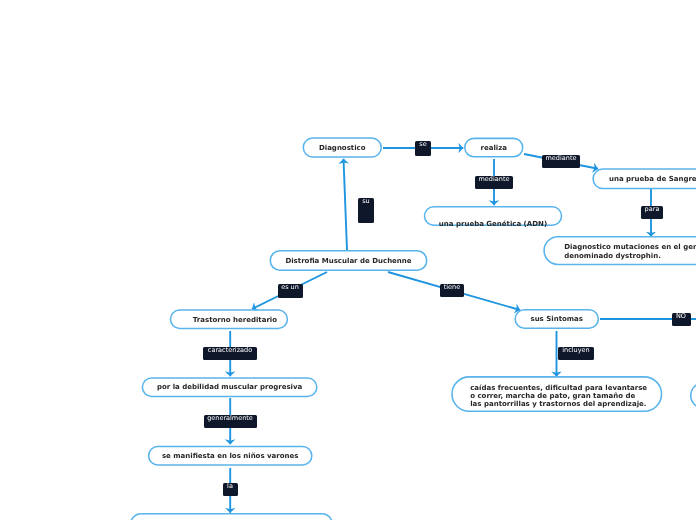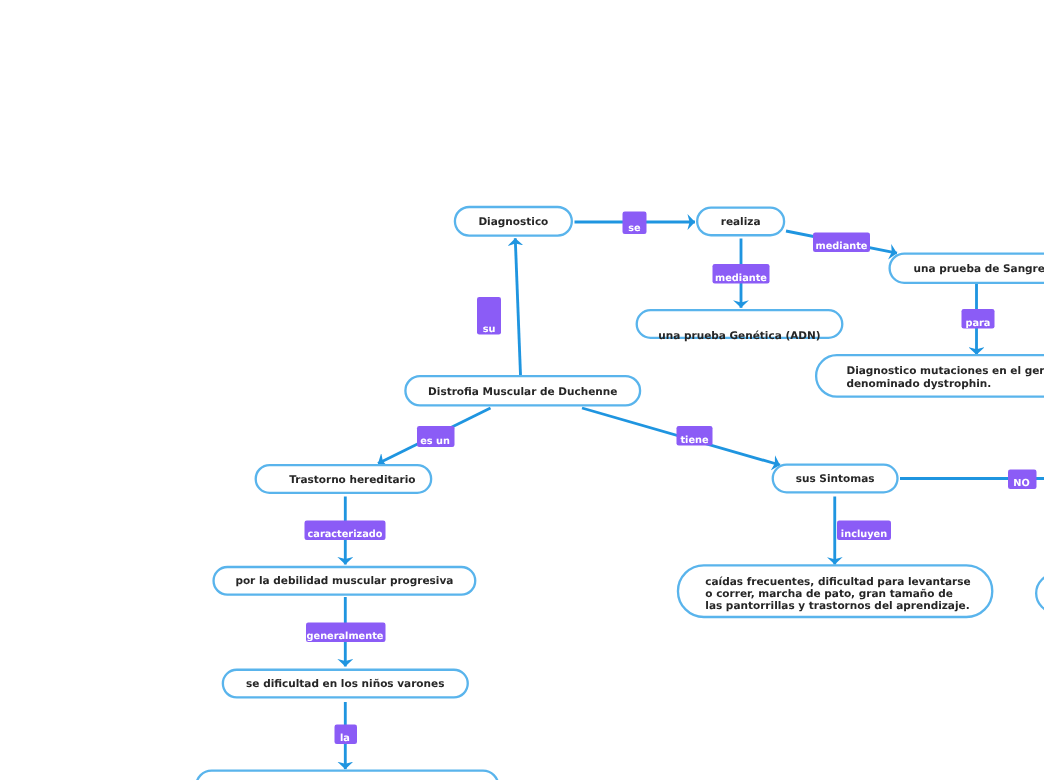--- a/index.html
+++ b/index.html
@@ -8,43 +8,43 @@
        font-family:"DejaVu Sans",sans-serif;-webkit-font-smoothing:antialiased;}
   #canvas{position:relative;width:696px;height:520px;background:#ffffff;}
   svg#diagram-svg{position:absolute;left:0;top:0;width:696px;height:520px;display:block;}
   .node-text{position:absolute;box-sizing:border-box;display:flex;align-items:center;
         justify-content:center;text-align:left;color:#262626;font-weight:bold;font-size:7px;
         line-height:9.6px;white-space:nowrap;pointer-events:none;}
   .node-text > span{display:block;padding-top:2px;}
   .node-text .ln{display:block;}
   .node-text.left{justify-content:flex-start;text-align:left;line-height:8.2px;}
   .node-text.left > span{padding-top:1px;}
-  .elbl{position:absolute;box-sizing:border-box;background:#8b5cf6;color:#ffffff;border-radius:1.5px;
-        display:flex;align-items:flex-end;justify-content:center;font-size:6.5px;
-        line-height:6.5px;white-space:nowrap;font-weight:bold;}
+  .elbl{position:absolute;box-sizing:border-box;background:#0f172a;color:#ffffff;border-radius:1.5px;
+        display:flex;align-items:flex-start;justify-content:center;font-size:6.5px;
+        line-height:6.5px;white-space:nowrap;}
   #t-diagnostico{left:302.5px;top:137.2px;width:79.5px;height:20.6px;}
   #t-realiza{left:464px;top:137.6px;width:59.5px;height:20px;}
   #t-prueba-genetica{left:423.7px;top:206px;width:138.6px;height:36px;}
   #t-prueba-sangre{left:592.3px;top:168.3px;width:121px;height:21px;}
   #t-identificar{left:543.3px;top:236px;width:216px;height:29.2px;padding-left:21px;padding-top:1px;}
   #t-dmd{left:269.5px;top:250px;width:158px;height:21px;}
   #t-trastorno{left:169.7px;top:309.3px;width:118.5px;height:20px;padding-left:12px;}
   #t-debilidad{left:141.6px;top:377.2px;width:176px;height:20px;}
   #t-manifiesta{left:147.8px;top:445.7px;width:164.8px;height:20px;}
   #t-sintomas{left:514.4px;top:309px;width:84.7px;height:20px;}
   #t-caidas{left:451.2px;top:376.1px;width:211.1px;height:36px;padding-left:19px;padding-top:3px;}
   #t-bottom{left:130px;top:513px;width:203px;height:22px;}
   #t-right{left:690px;top:382px;width:120px;height:27px;}
   #l-se{left:415px;top:140.5px;width:16px;height:15px;}
-  #l-su{left:318px;top:197.5px;width:16px;height:25px;}
+  #l-su{left:358px;top:197.5px;width:16px;height:25px;}
   #l-mediante1{left:475px;top:175.5px;width:38px;height:13px;}
   #l-mediante2{left:542px;top:154.5px;width:38px;height:13px;}
   #l-para{left:641px;top:205.5px;width:22px;height:13px;}
   #l-esun{left:277.5px;top:283.5px;width:25px;height:14px;}
-  #l-tiene{left:440px;top:283.5px;width:24px;height:13px;margin-left:11px;}
+  #l-tiene{left:440px;top:283.5px;width:24px;height:13px;}
   #l-caracterizado{left:203px;top:346.5px;width:54px;height:13px;}
   #l-generalmente{left:203.5px;top:414.5px;width:53px;height:13px;}
   #l-la{left:222.5px;top:482.5px;width:15px;height:13px;}
   #l-incluyen{left:538px;top:346.5px;width:36px;height:13px;margin-left:20px;}
   #l-no{left:671.5px;top:312.5px;width:19px;height:13px;}
 </style>
 </head>
 <body>
 
 <div id="canvas">
@@ -120,21 +120,21 @@
         <span class="ln">Trastorno hereditario</span>
       </span>
     </div>
   <div class="node-text" id="t-debilidad">
       <span>
         <span class="ln">por la debilidad muscular progresiva</span>
       </span>
     </div>
   <div class="node-text" id="t-manifiesta">
       <span>
-        <span class="ln">se dificultad en los niños varones</span>
+        <span class="ln">se manifiesta en los niños varones</span>
       </span>
     </div>
   <div class="node-text left" id="t-caidas">
       <span>
         <span class="ln">caídas frecuentes, dificultad para levantarse</span>
         <span class="ln">o correr, marcha de pato, gran tamaño de</span>
         <span class="ln">las pantorrillas y trastornos del aprendizaje.</span>
       </span>
     </div>
   <div class="node-text" id="t-sintomas">

